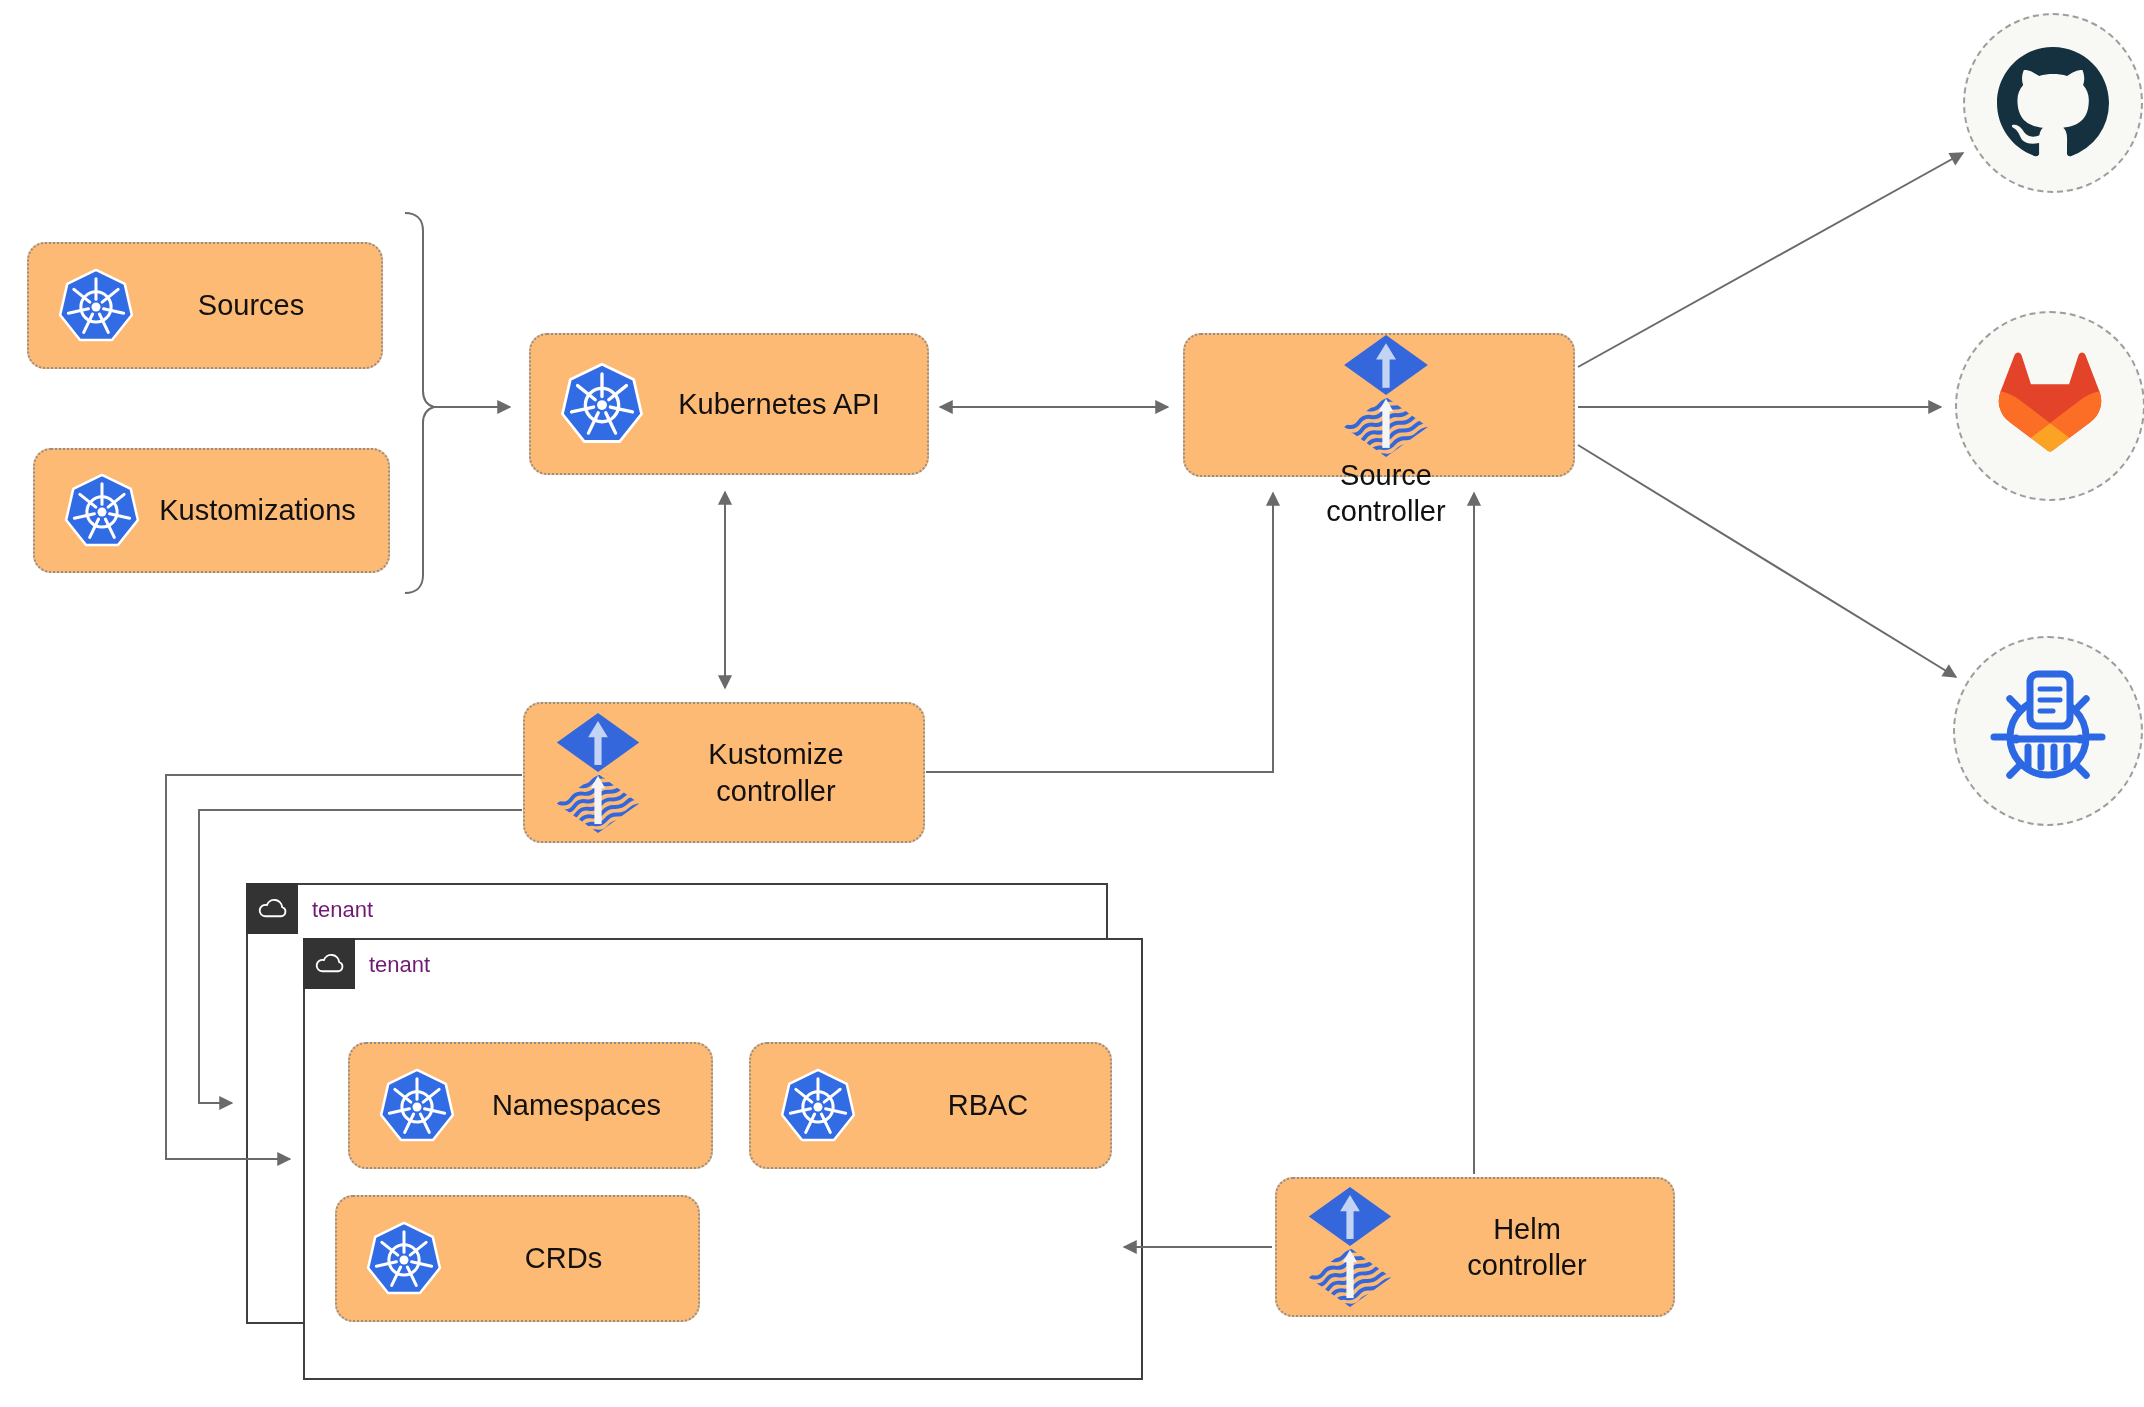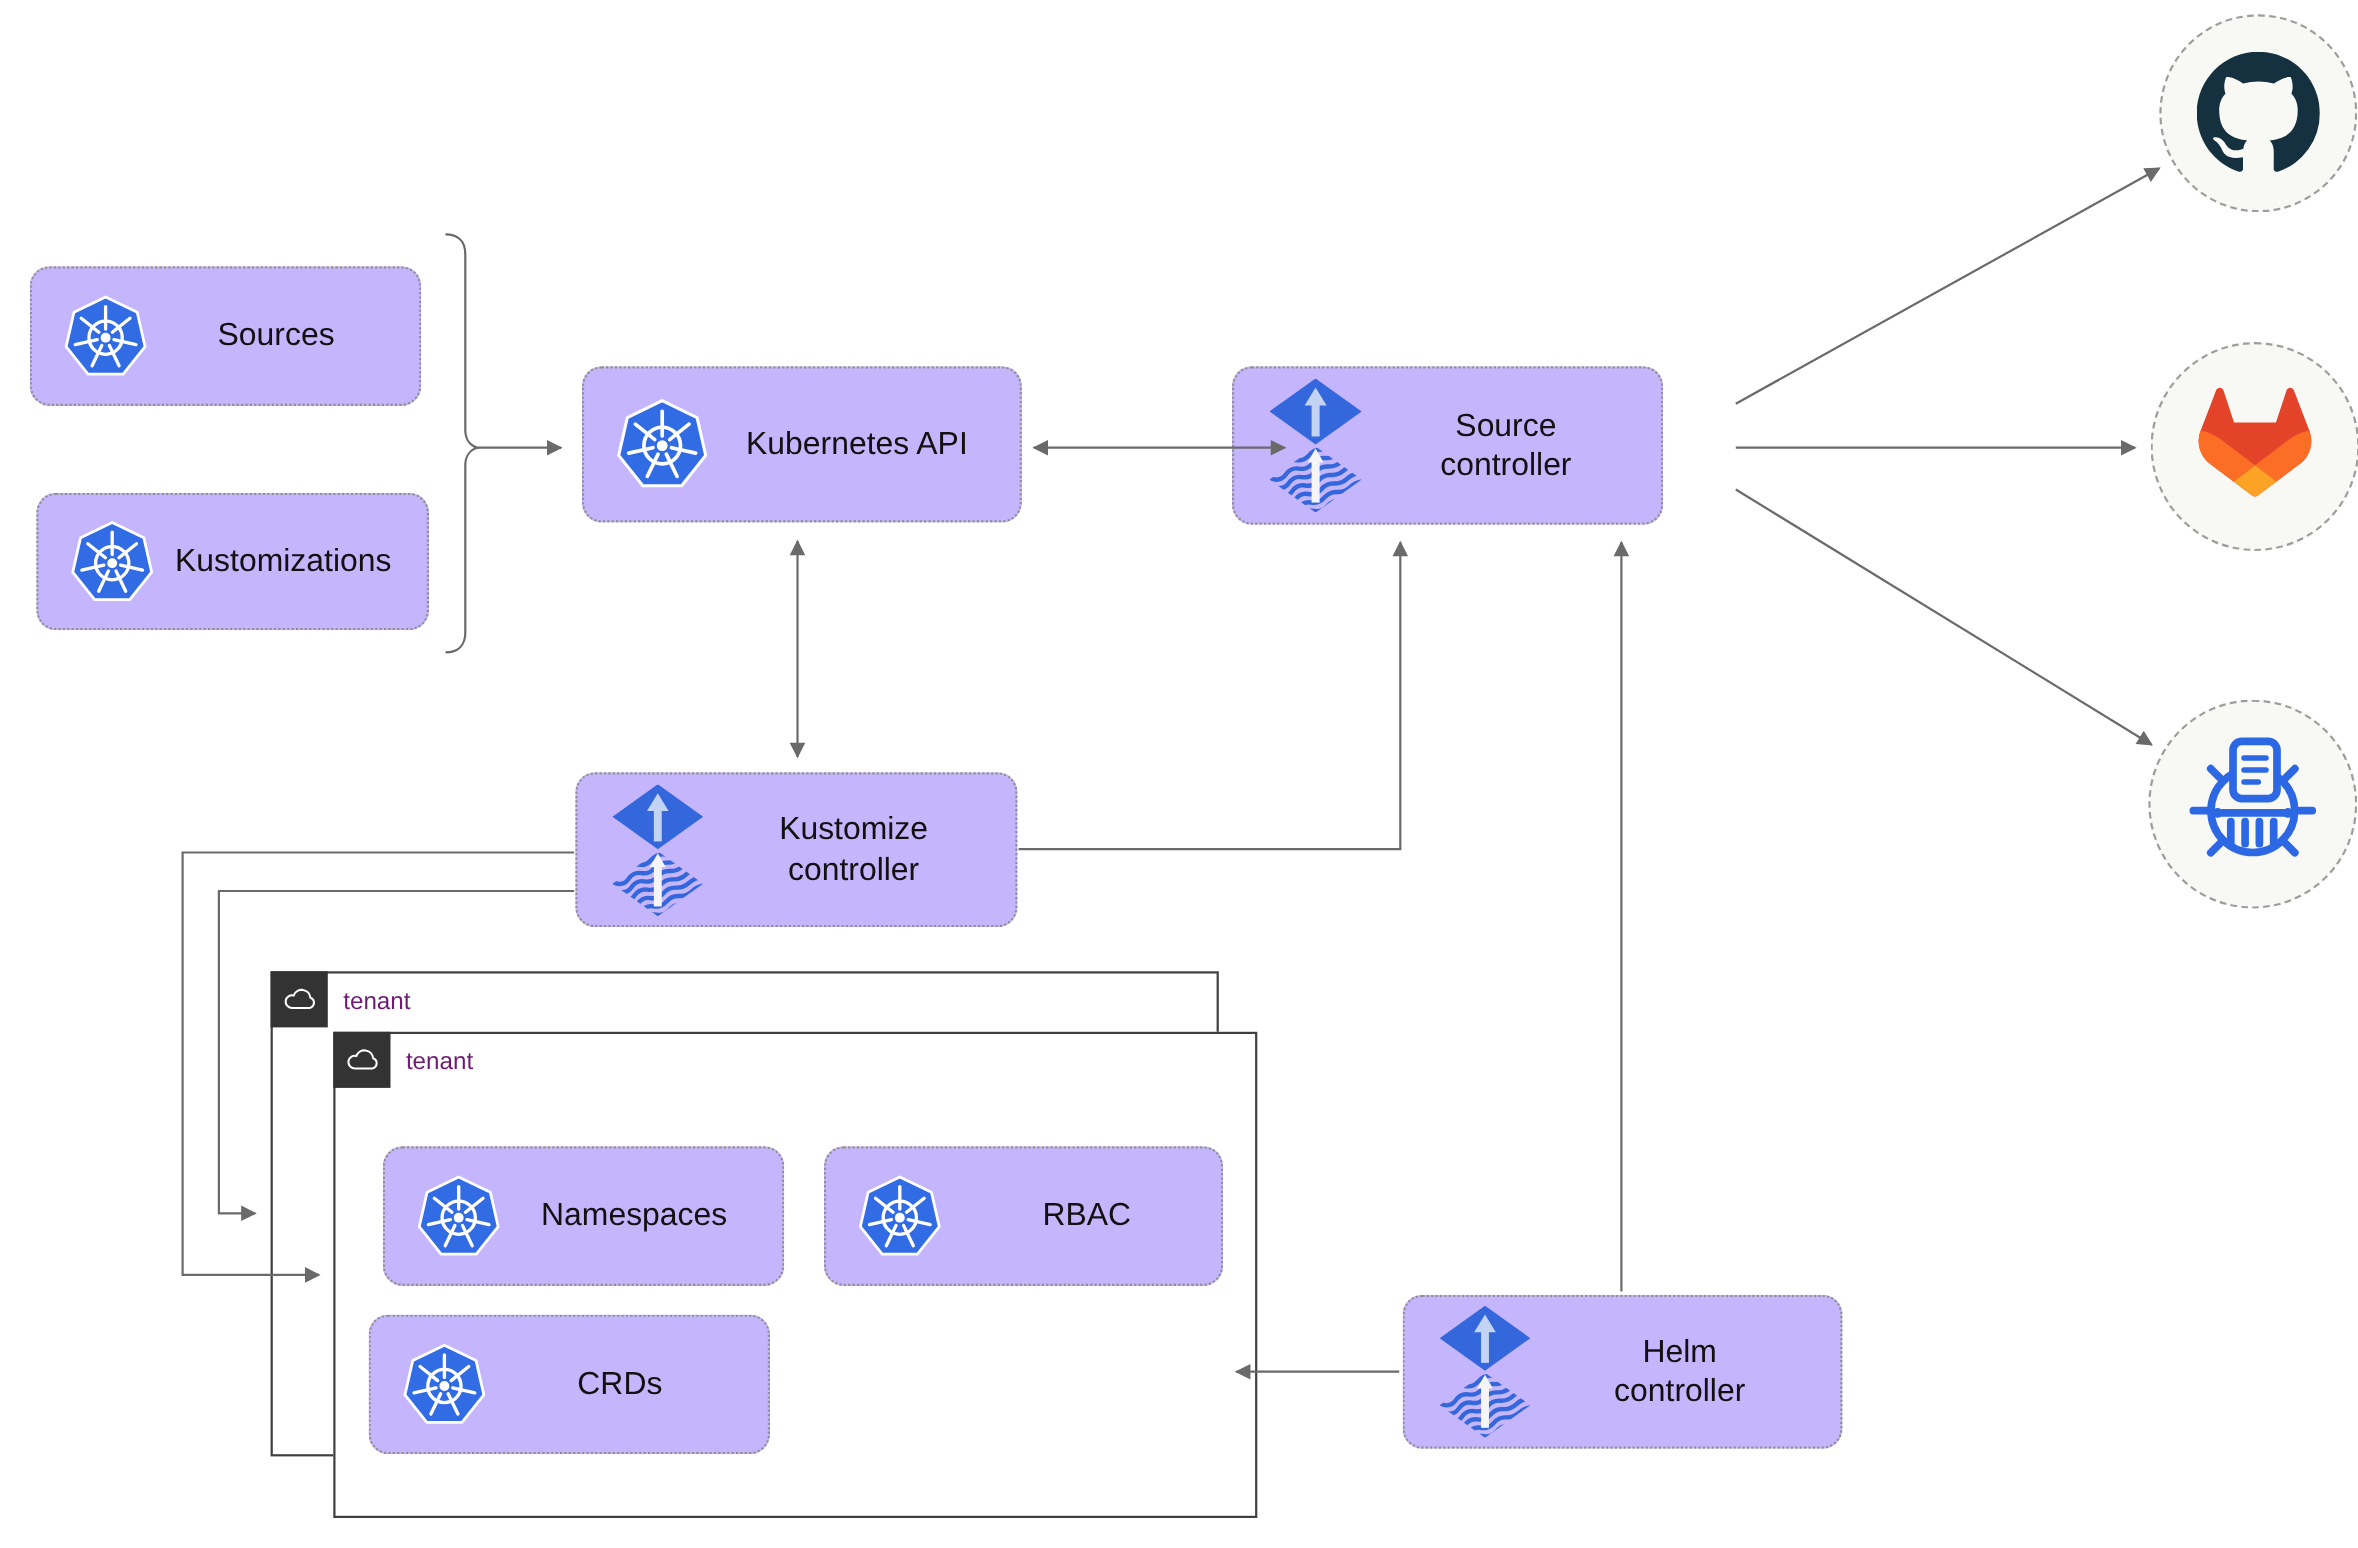--- a/index.html
+++ b/index.html
@@ -1,18 +1,18 @@
 <!DOCTYPE html>
 <html><head>
 <meta charset="utf-8">
 <style>
   html,body{margin:0;padding:0;background:#ffffff;font-family:"Liberation Sans",sans-serif;}
   #canvas{position:relative;width:2144px;height:1407px;background:#ffffff;overflow:hidden;}
 
-  .node{position:absolute;box-sizing:border-box;background:#c4b5fd;border:2px dotted #8f8f8f;
+  .node{position:absolute;box-sizing:border-box;background:#fdba74;border:2px dotted #8f8f8f;
         border-radius:18px;display:flex;align-items:center;padding:0 14px 0 28px;justify-content:space-between;}
   .node-label{flex:1;text-align:center;font-size:29px;color:#111;line-height:1.25;}
   .node-label.two-line{max-width:175px;margin:0 auto;}
   .icon{flex:none;display:block;}
 
   .tenant-box{position:absolute;box-sizing:border-box;background:#ffffff;border:2px solid #3f3f3f;}
   .tenant-tab{position:absolute;left:-2px;top:-2px;width:52px;height:51px;background:#333333;
               display:flex;align-items:center;justify-content:center;}
   .tenant-label{position:absolute;left:64px;top:0;height:50px;display:flex;align-items:center;
                 font-size:22px;color:#701a75;}
@@ -161,21 +161,21 @@
       </svg>
     <span class="node-label">Kustomizations</span>
   </div>
 
   <div class="node" style="left:529px;top:333px;width:400px;height:142px;">
     <svg class="icon" width="86" height="86">
         <use href="#sym-k8s"></use>
       </svg>
     <span class="node-label">Kubernetes API</span>
   </div>
-  <div class="node" style="left:1120px;top:333px;width:392px;height:144px;">
+  <div class="node" style="left:1183px;top:333px;width:392px;height:144px;flex-direction:column;">
     <svg class="icon" width="92" height="122">
         <use href="#sym-flux"></use>
       </svg>
     <span class="node-label two-line">Source controller</span>
   </div>
   <div class="node" style="left:523px;top:702px;width:402px;height:141px;">
     <svg class="icon" width="90" height="120">
         <use href="#sym-flux"></use>
       </svg>
     <span class="node-label two-line">Kustomize controller</span>

